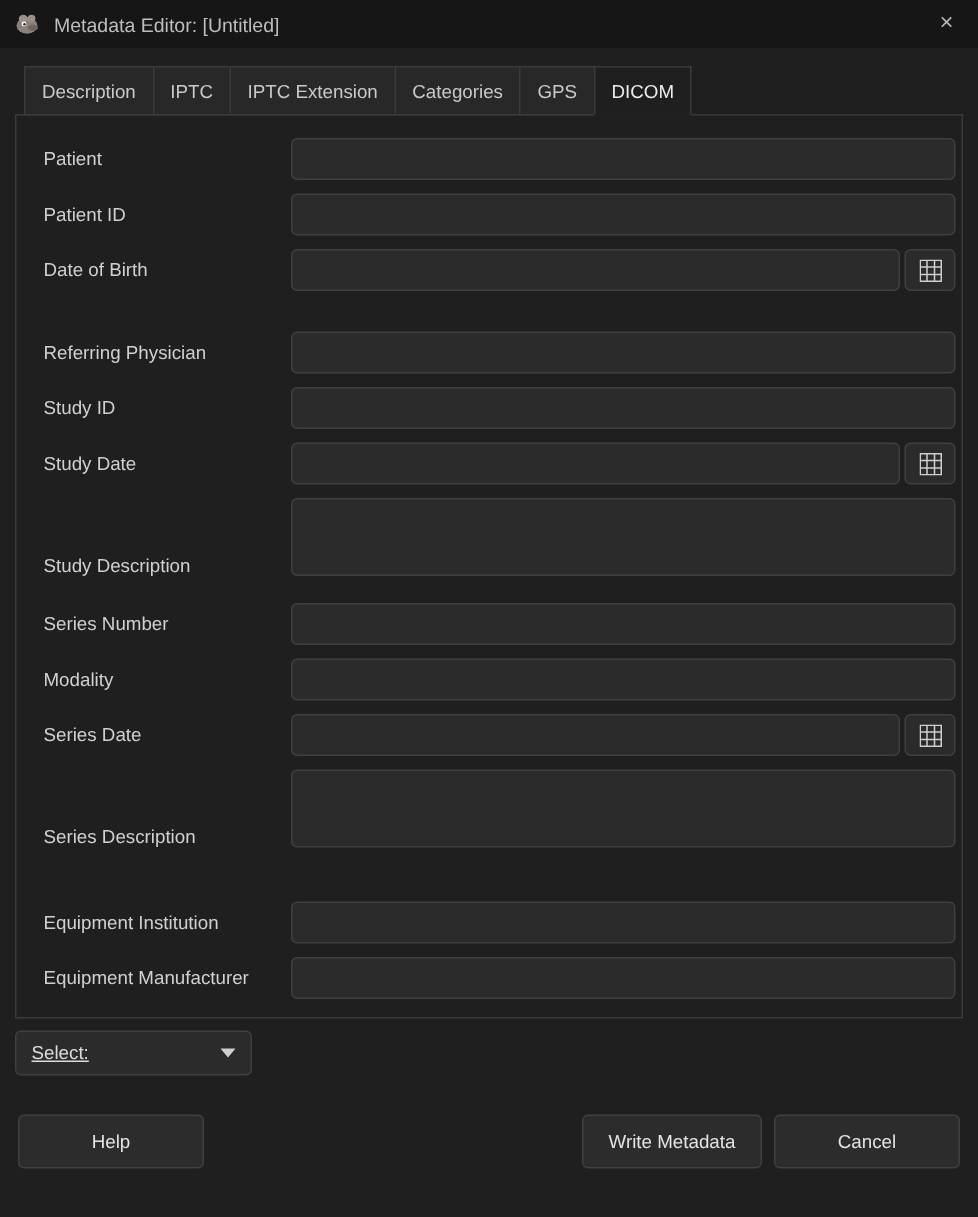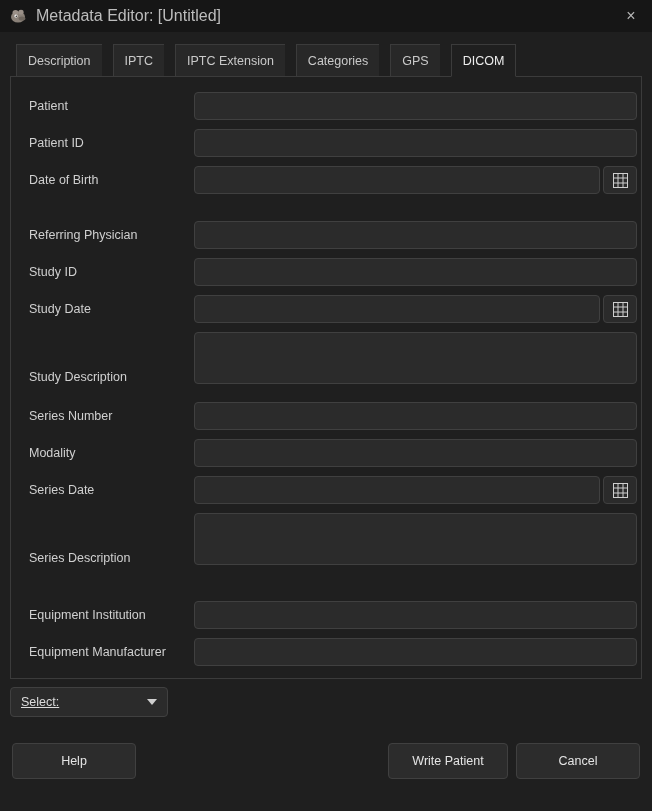--- a/index.html
+++ b/index.html
@@ -16,41 +16,40 @@
     height: 32px;
     background: #161616;
     display: flex;
     align-items: center;
     padding: 0 4px 0 10px;
     gap: 8px;
   }
   .app-icon { width: 18px; height: 16px; display: flex; align-items: center; }
   .titlebar .title {
     flex: 1;
-    font-size: 16px;
+    font-size: 13px;
     color: #bdbdbd;
     white-space: nowrap;
     overflow: hidden;
   }
   .close-btn {
     width: 34px; height: 32px;
     display: flex; align-items: center; justify-content: center;
     color: #b5b5b5; font-size: 16px; line-height: 1;
     cursor: default;
   }
 
   
   .notebook { margin: 12px 10px 0 10px; }
   .tabs {
     display: flex;
     margin: 0 16px -1px 6px;
     position: relative;
     z-index: 2;
     width: max-content;
-    gap: 11px;
   }
   .tab {
     background: #282828;
     border: 1px solid #3b3b3b;
     border-right: none;
     padding: 9px 11px 8px 11px;
     font-size: 12.5px;
     color: #c9c9c9;
     white-space: nowrap;
   }
@@ -317,15 +316,15 @@
 </div>
 
 <div class="select-combo">
   <span class="combo-text">Select:</span>
   <span class="arrow-down"></span>
 </div>
 
 <div class="button-row">
   <button class="btn btn-help">Help</button>
   <span class="spacer"></span>
-  <button class="btn btn-write">Write Patient</button>
+  <button class="btn btn-write">Write Metadata</button>
   <button class="btn btn-cancel">Cancel</button>
 </div>
 
 </body></html>

